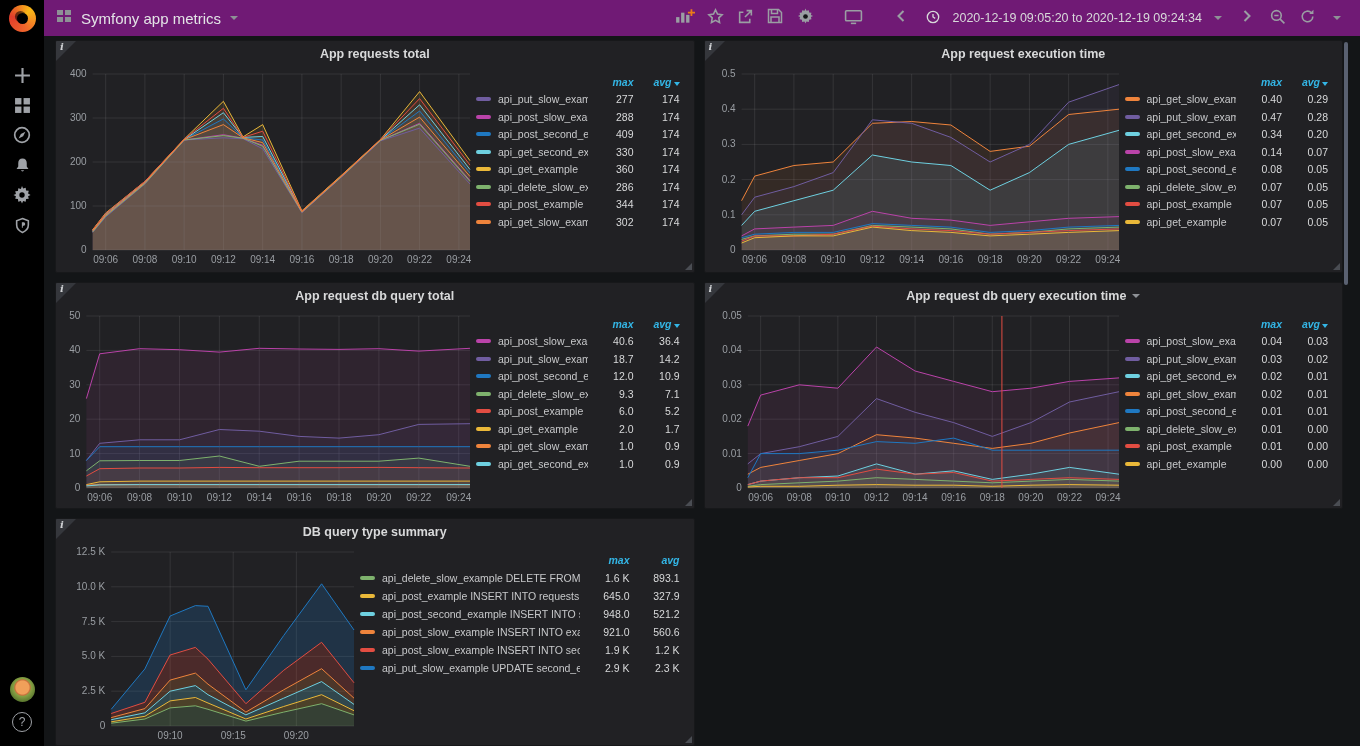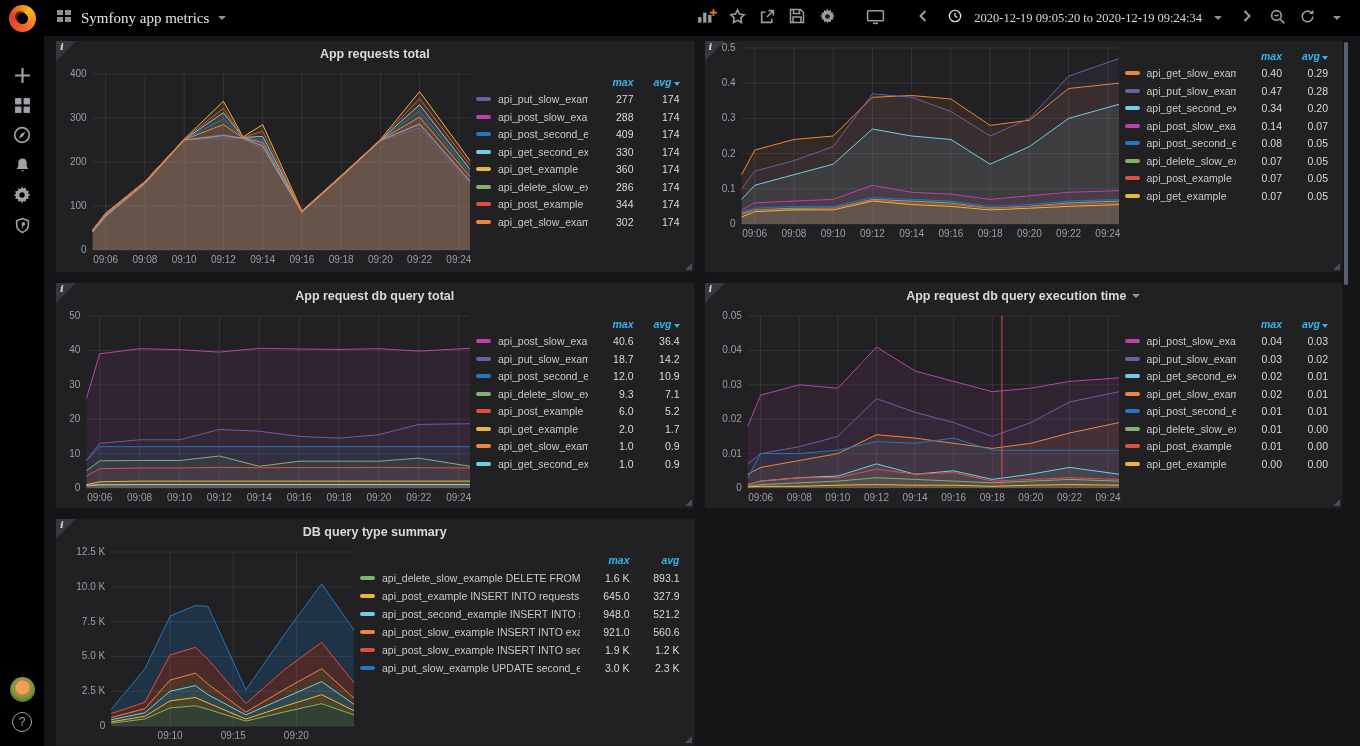--- a/index.html
+++ b/index.html
@@ -19,22 +19,22 @@
                  background:#000; box-shadow:-2px -2px 0 0 rgba(0,0,0,.55); }
   .side-btn { width:36px; height:30px; display:flex; align-items:center; justify-content:center; cursor:pointer; }
   .side-btn svg { stroke:#9fa2a7; fill:none; stroke-width:1.5; }
   .side-btn svg .fil { fill:#9fa2a7; stroke:none; }
   .side-gap { flex:1; }
   .avatar { width:25px; height:25px; border-radius:50%; margin-bottom:10px; cursor:pointer;
             background:radial-gradient(circle at 50% 42%, #f0a05a 0 34%, #c8703c 40%, #86a043 46%, #5d7a30 72%, #3c511f 100%); }
   .help-circle { width:20px; height:20px; border-radius:50%; border:1.5px solid #9fa2a7; color:#9fa2a7;
                  font-size:12px; display:flex; align-items:center; justify-content:center; margin-bottom:14px; cursor:pointer; }
   
-  .navbar { position:fixed; left:44px; top:0; width:1316px; height:36px; background:#000000; z-index:10;
-            display:flex; align-items:center; padding:0 8px 0 12px;font-family:Liberation Serif, serif; }
+  .navbar { position:fixed; left:44px; top:0; width:1316px; height:36px; background:#701a75; z-index:10;
+            display:flex; align-items:center; padding:0 8px 0 12px; }
   .nav-title-group { display:flex; align-items:center; gap:9px; cursor:pointer; }
   .nav-title { font-size:15px; color:#e3e4e6; font-weight:400; }
   .caret { width:0; height:0; border-left:4px solid transparent; border-right:4px solid transparent;
            border-top:4px solid #8e9196; display:inline-block; }
   .nav-spacer { flex:1; }
   .nav-btn { width:30px; height:28px; display:flex; align-items:center; justify-content:center; cursor:pointer;
              border-radius:2px; }
   .nav-btn svg { stroke:#9a9ea3; fill:none; stroke-width:1.5; }
   .nav-btn svg .fil { fill:#9a9ea3; stroke:none; }
   .nav-btn svg .orange { fill:#eb7b18; stroke:none; }
@@ -342,20 +342,23 @@
               <div class="num">174</div>
             </div>
           </div>
       </div>
       <span class="resize-handle"></span>
     </section>
 
     <section class="panel h1">
       <span class="info-corner"></span>
         <span class="info-i">i</span>
+      <div class="panel-header">
+        <span class="panel-title">App request execution time</span>
+      </div>
       <div class="panel-body">
         <div class="chart-wrap"><svg width="412" height="200" viewBox="0 0 412 200">
               <g>
                 <line x1="28.6" y1="183" x2="406" y2="183" stroke="rgba(255,255,255,0.09)" stroke-width="1"></line>
                 <text x="22.6" y="186" text-anchor="end" font-size="10" fill="#9a9ea3">0</text>
                 <line x1="28.6" y1="147.8" x2="406" y2="147.8" stroke="rgba(255,255,255,0.09)" stroke-width="1"></line>
                 <text x="22.6" y="150.8" text-anchor="end" font-size="10" fill="#9a9ea3">0.1</text>
                 <line x1="28.6" y1="112.6" x2="406" y2="112.6" stroke="rgba(255,255,255,0.09)" stroke-width="1"></line>
                 <text x="22.6" y="115.6" text-anchor="end" font-size="10" fill="#9a9ea3">0.2</text>
                 <line x1="28.6" y1="77.4" x2="406" y2="77.4" stroke="rgba(255,255,255,0.09)" stroke-width="1"></line>
@@ -848,21 +851,21 @@
                 <span>api_post_slow_example INSERT INTO second_example</span>
               </div>
               <div class="num">1.9 K</div>
               <div class="num">1.2 K</div>
             </div>
             <div class="lrow">
               <div class="lname">
                 <span class="swatch" style="background: rgb(31, 120, 193);"></span>
                 <span>api_put_slow_example UPDATE second_example</span>
               </div>
-              <div class="num">3.0 K</div>
+              <div class="num">2.9 K</div>
               <div class="num">2.3 K</div>
             </div>
           </div>
       </div>
       <span class="resize-handle"></span>
     </section>
 
     <div></div>
   </div>
 </main>

